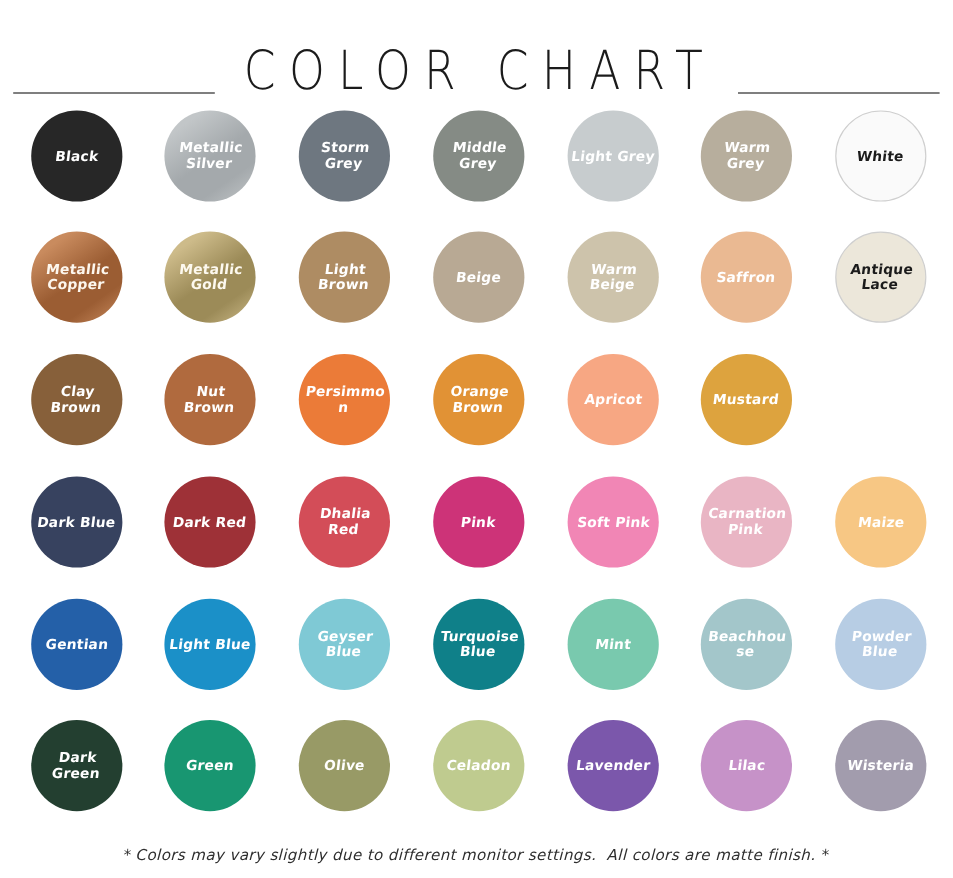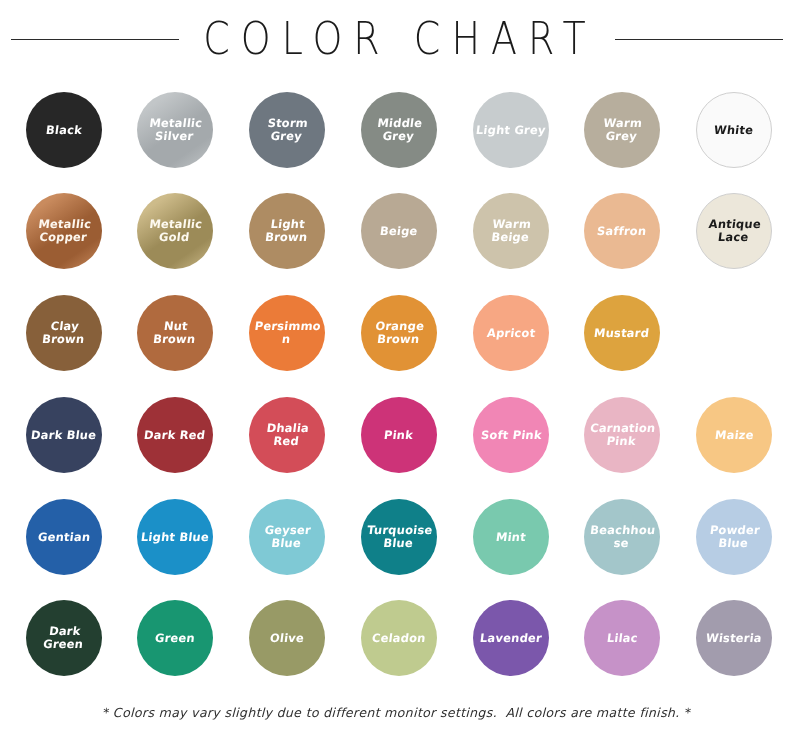--- a/index.html
+++ b/index.html
@@ -12,21 +12,21 @@
     height: 732px;
     font-family: "DejaVu Sans", sans-serif;
     overflow: hidden;
     position: relative;
   }
 
   
   .header {
     height: 78px;
     display: flex;
-    align-items: center;
+    align-items: flex-end;
     justify-content: center;
     gap: 18px;
     padding: 0 12px;
     box-sizing: border-box;
   }
   .rule {
     height: 1px;
     background: #2b2b2b;
     flex: 0 0 auto;
   }

